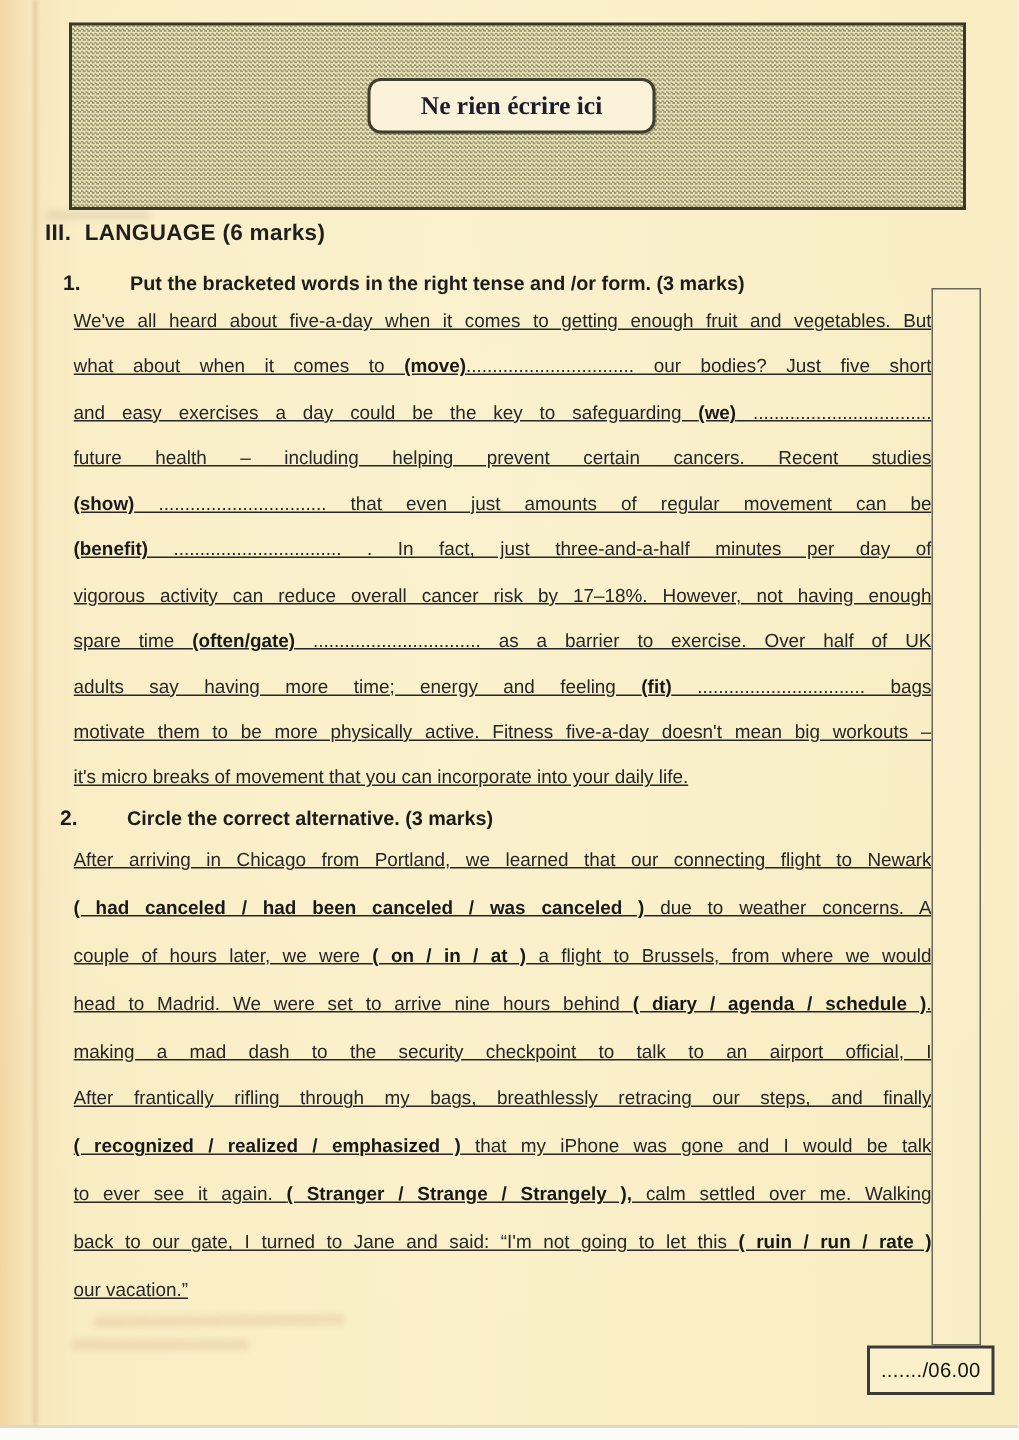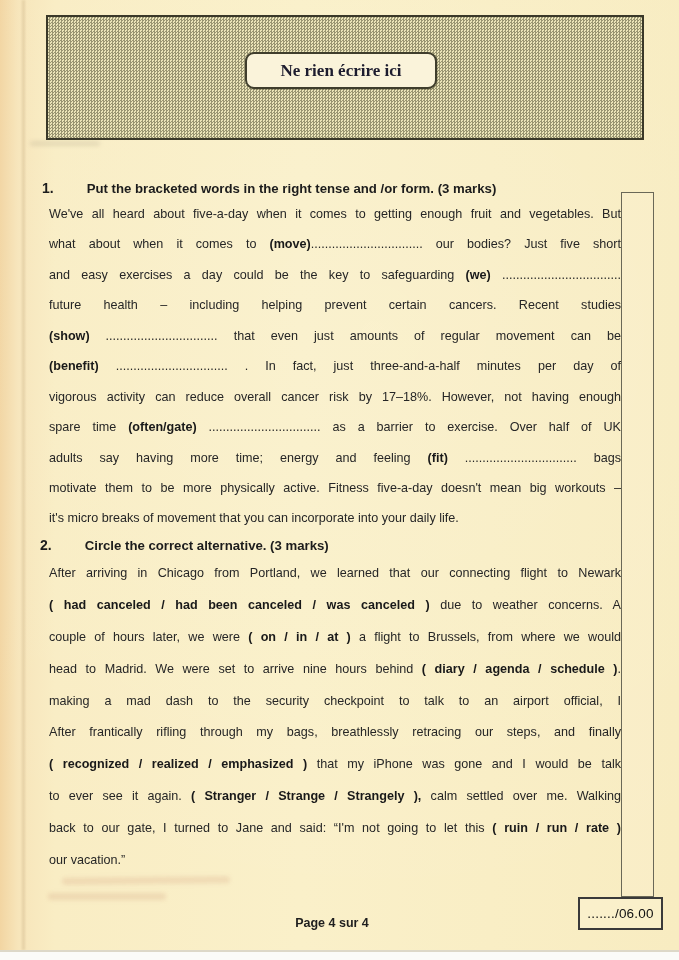--- a/index.html
+++ b/index.html
@@ -48,21 +48,21 @@
   #ex2-head{left:40px;top:537px;}
   
   .ex-body{
     position:absolute;left:49px;width:572px;
     font-size:12.6px;color:#262626;
   }
   #ex1-body{top:199px;}
   #ex2-body{top:558px;}
   .line{
     text-align:justify;text-align-last:justify;
-    white-space:normal;overflow:hidden;
+    white-space:normal;overflow:hidden;text-decoration:underline;
   }
   #ex1-body .line{height:30.45px;line-height:30.45px;}
   #ex2-body .line{height:31.9px;line-height:31.9px;}
   .line.last{text-align-last:left;}
   .line .b{font-weight:bold;color:#191919;}
   
   .marks-col{
     position:absolute;left:621px;top:192px;width:33px;height:705px;
     border:1.5px solid #6a6857;box-sizing:border-box;
     background:rgba(255,250,225,0.15);
@@ -88,20 +88,24 @@
 
 <div class="photo">
   <div class="crease"></div>
 
   <div class="hatch">
     <div class="nowrite">
       <span>Ne rien écrire ici</span>
     </div>
   </div>
 
+  <div class="sec-head">
+    <span>III.</span>
+    <span>LANGUAGE (6 marks)</span>
+  </div>
 
   <div class="ex-head" id="ex1-head">
     <span class="num">1.</span>
     <span class="title">Put the bracketed words in the right tense and /or form. (3 marks)</span>
   </div>
   <div class="ex-body" id="ex1-body">
       <div class="line"><span>We've all heard about five-a-day when it comes to getting enough fruit and vegetables. But</span></div>
       <div class="line"><span>what about when it comes to </span><span class="b">(move)</span><span>................................ our bodies? Just five short</span></div>
       <div class="line"><span>and easy exercises a day could be the key to safeguarding </span><span class="b">(we)</span><span> ..................................</span></div>
       <div class="line"><span>future health – including helping prevent certain cancers. Recent studies</span></div>
@@ -130,18 +134,17 @@
       <div class="line"><span>back to our gate, I turned to Jane and said: “I'm not going to let this </span><span class="b">( ruin / run / rate )</span></div>
       <div class="line last"><span>our vacation.”</span></div>
     </div>
 
   <div class="marks-col"></div>
 
   <div class="score-box">
     <span>......./06.00</span>
   </div>
 
-  <div class="page-label">Page 4 sur 4</div>
 
   <div class="smudge s1"></div>
   <div class="smudge s2"></div>
   <div class="smudge s3"></div>
 </div>
 
 </body></html>

